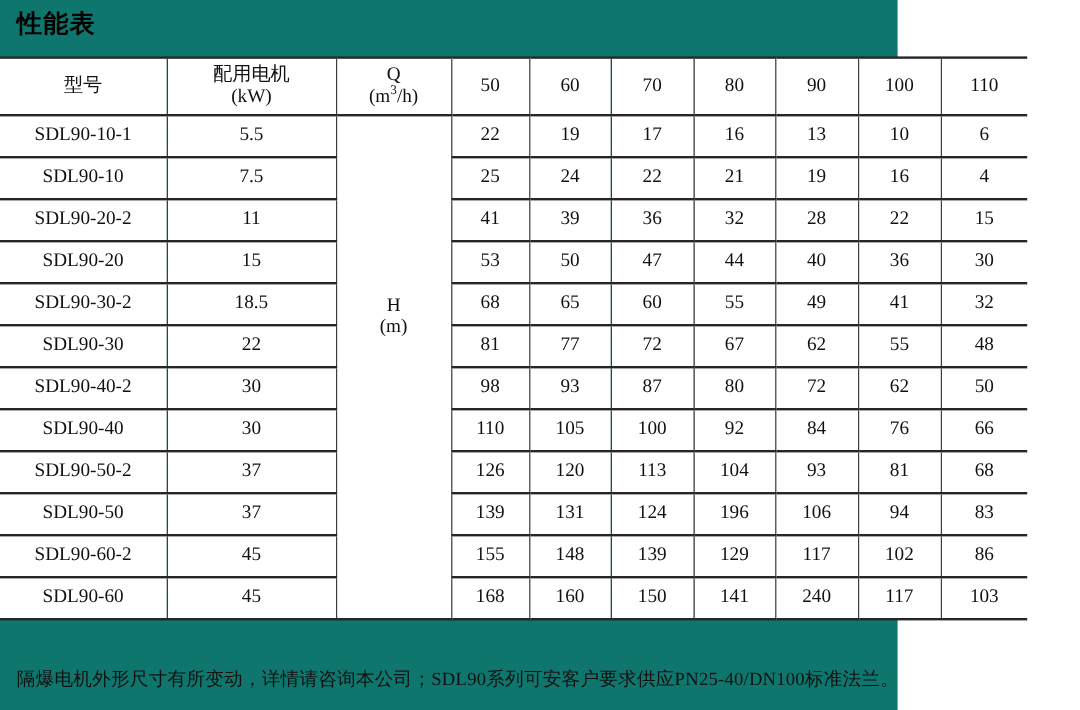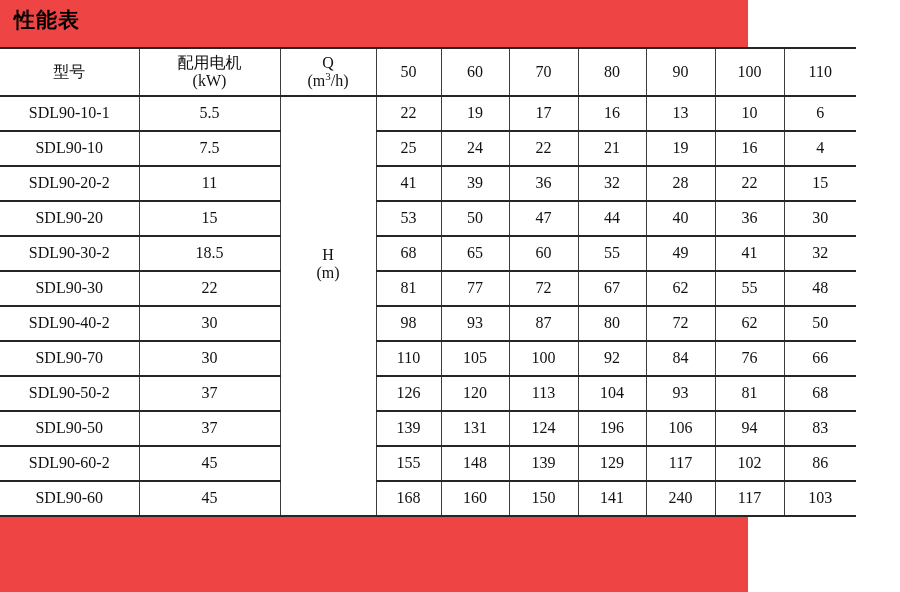--- a/index.html
+++ b/index.html
@@ -3,21 +3,21 @@
 <meta charset="utf-8">
 <style>
   * { margin: 0; padding: 0; box-sizing: border-box; }
   html, body { background: #ffffff; }
   body {
     width: 900px; height: 592px;
     font-family: "Liberation Serif", "DejaVu Serif", serif;
     color: #111111;
     overflow: hidden;
   }
-  .page { position: relative; width: 748px; height: 592px; background: #ef4444; }
+  .page { position: relative; width: 748px; height: 592px; background: #0f766e; }
 
   .doc-title {
     position: absolute; left: 14px; top: 6px;
     font-family: "Liberation Sans", "DejaVu Sans", sans-serif;
     font-weight: bold; font-size: 21px; color: #000000;
     letter-spacing: 1px;
   }
 
   table.perf {
     position: absolute; left: 0; top: 47px;
@@ -172,21 +172,21 @@
         <td>30</td>
         <td>98</td>
         <td>93</td>
         <td>87</td>
         <td>80</td>
         <td>72</td>
         <td>62</td>
         <td>50</td>
       </tr>
       <tr>
-        <td>SDL90-70</td>
+        <td>SDL90-40</td>
         <td>30</td>
         <td>110</td>
         <td>105</td>
         <td>100</td>
         <td>92</td>
         <td>84</td>
         <td>76</td>
         <td>66</td>
       </tr>
       <tr>
@@ -229,14 +229,15 @@
         <td>160</td>
         <td>150</td>
         <td>141</td>
         <td>240</td>
         <td>117</td>
         <td>103</td>
       </tr>
     </tbody>
   </table>
 
+  <div class="footnote">隔爆电机外形尺寸有所变动，详情请咨询本公司；SDL90系列可安客户要求供应PN25-40/DN100标准法兰。</div>
 
 </div>
 
 </body></html>

